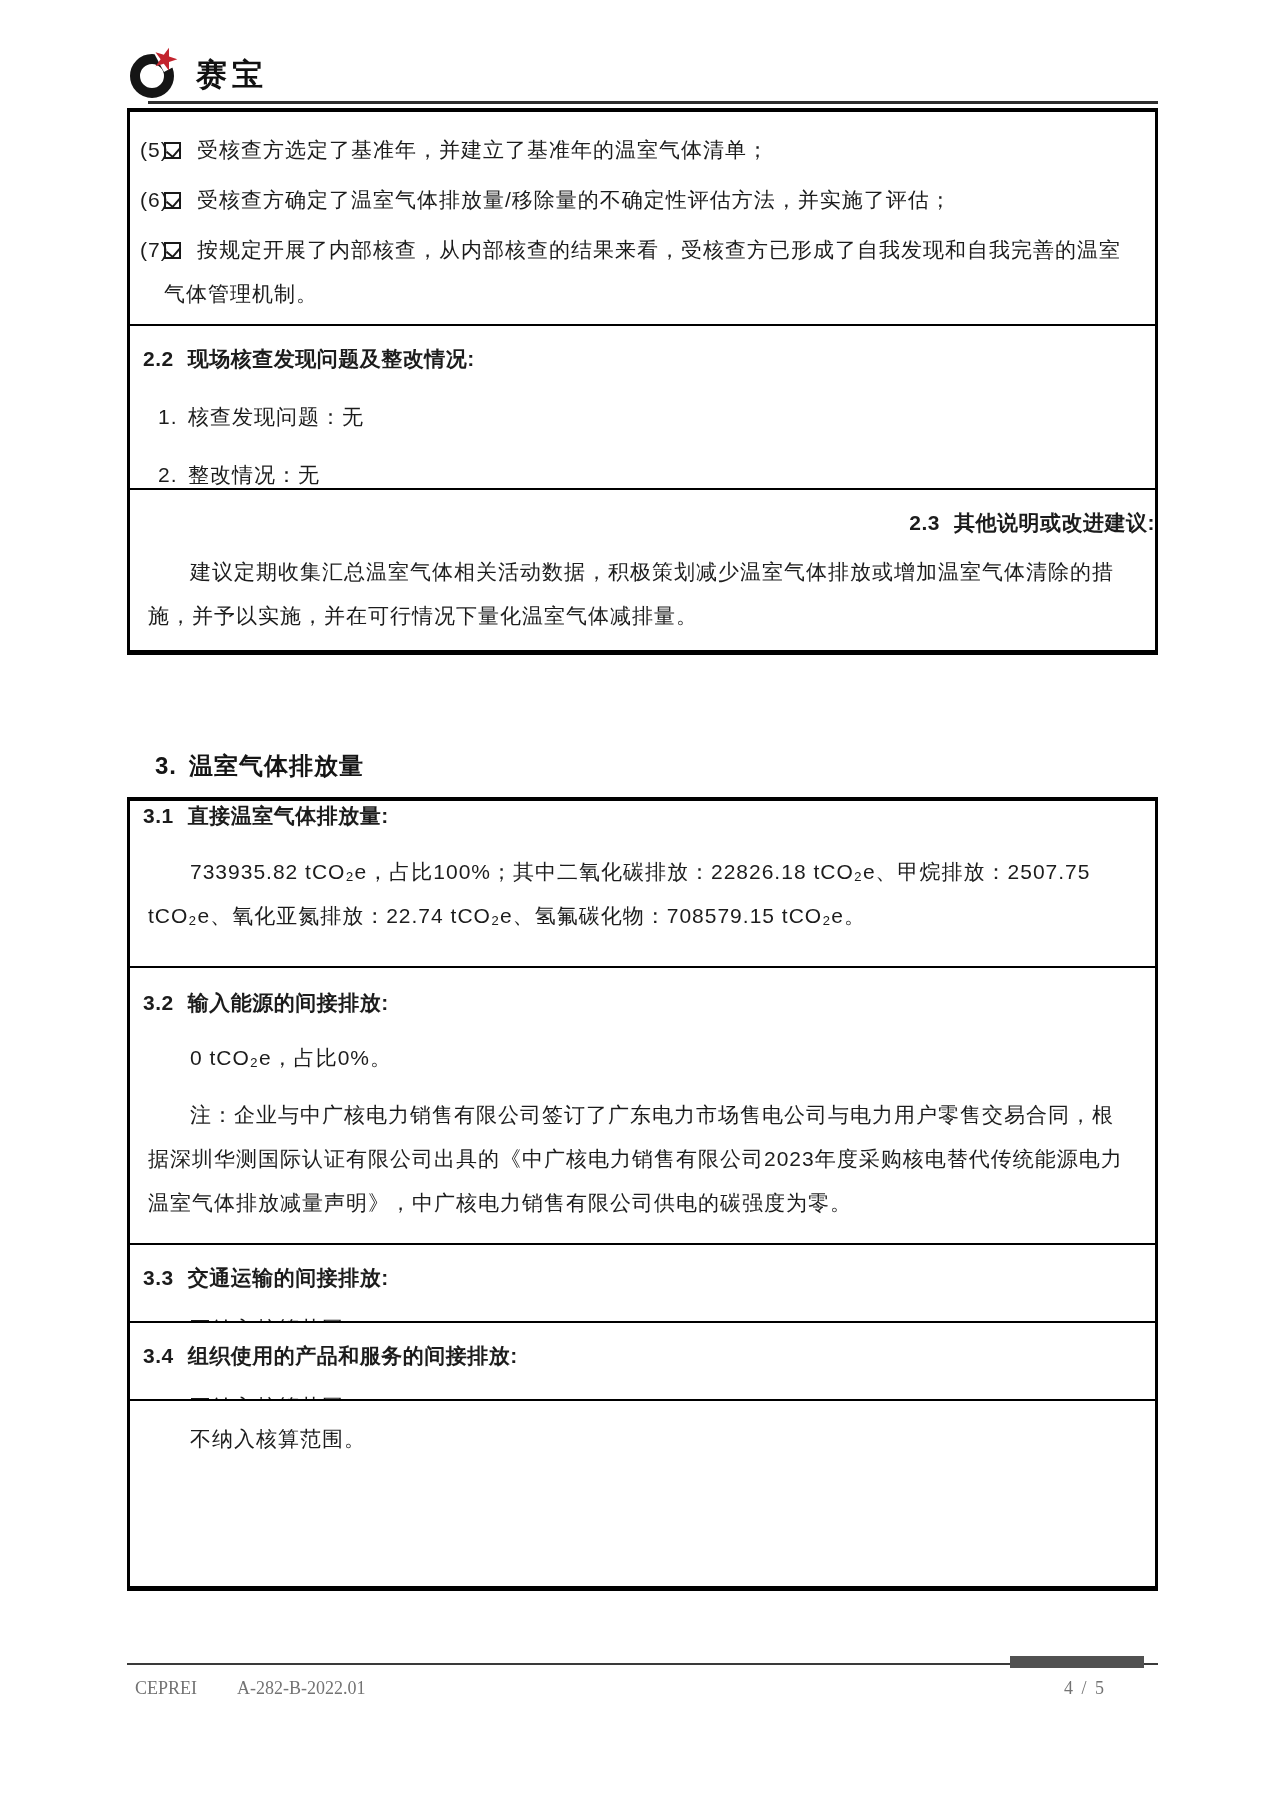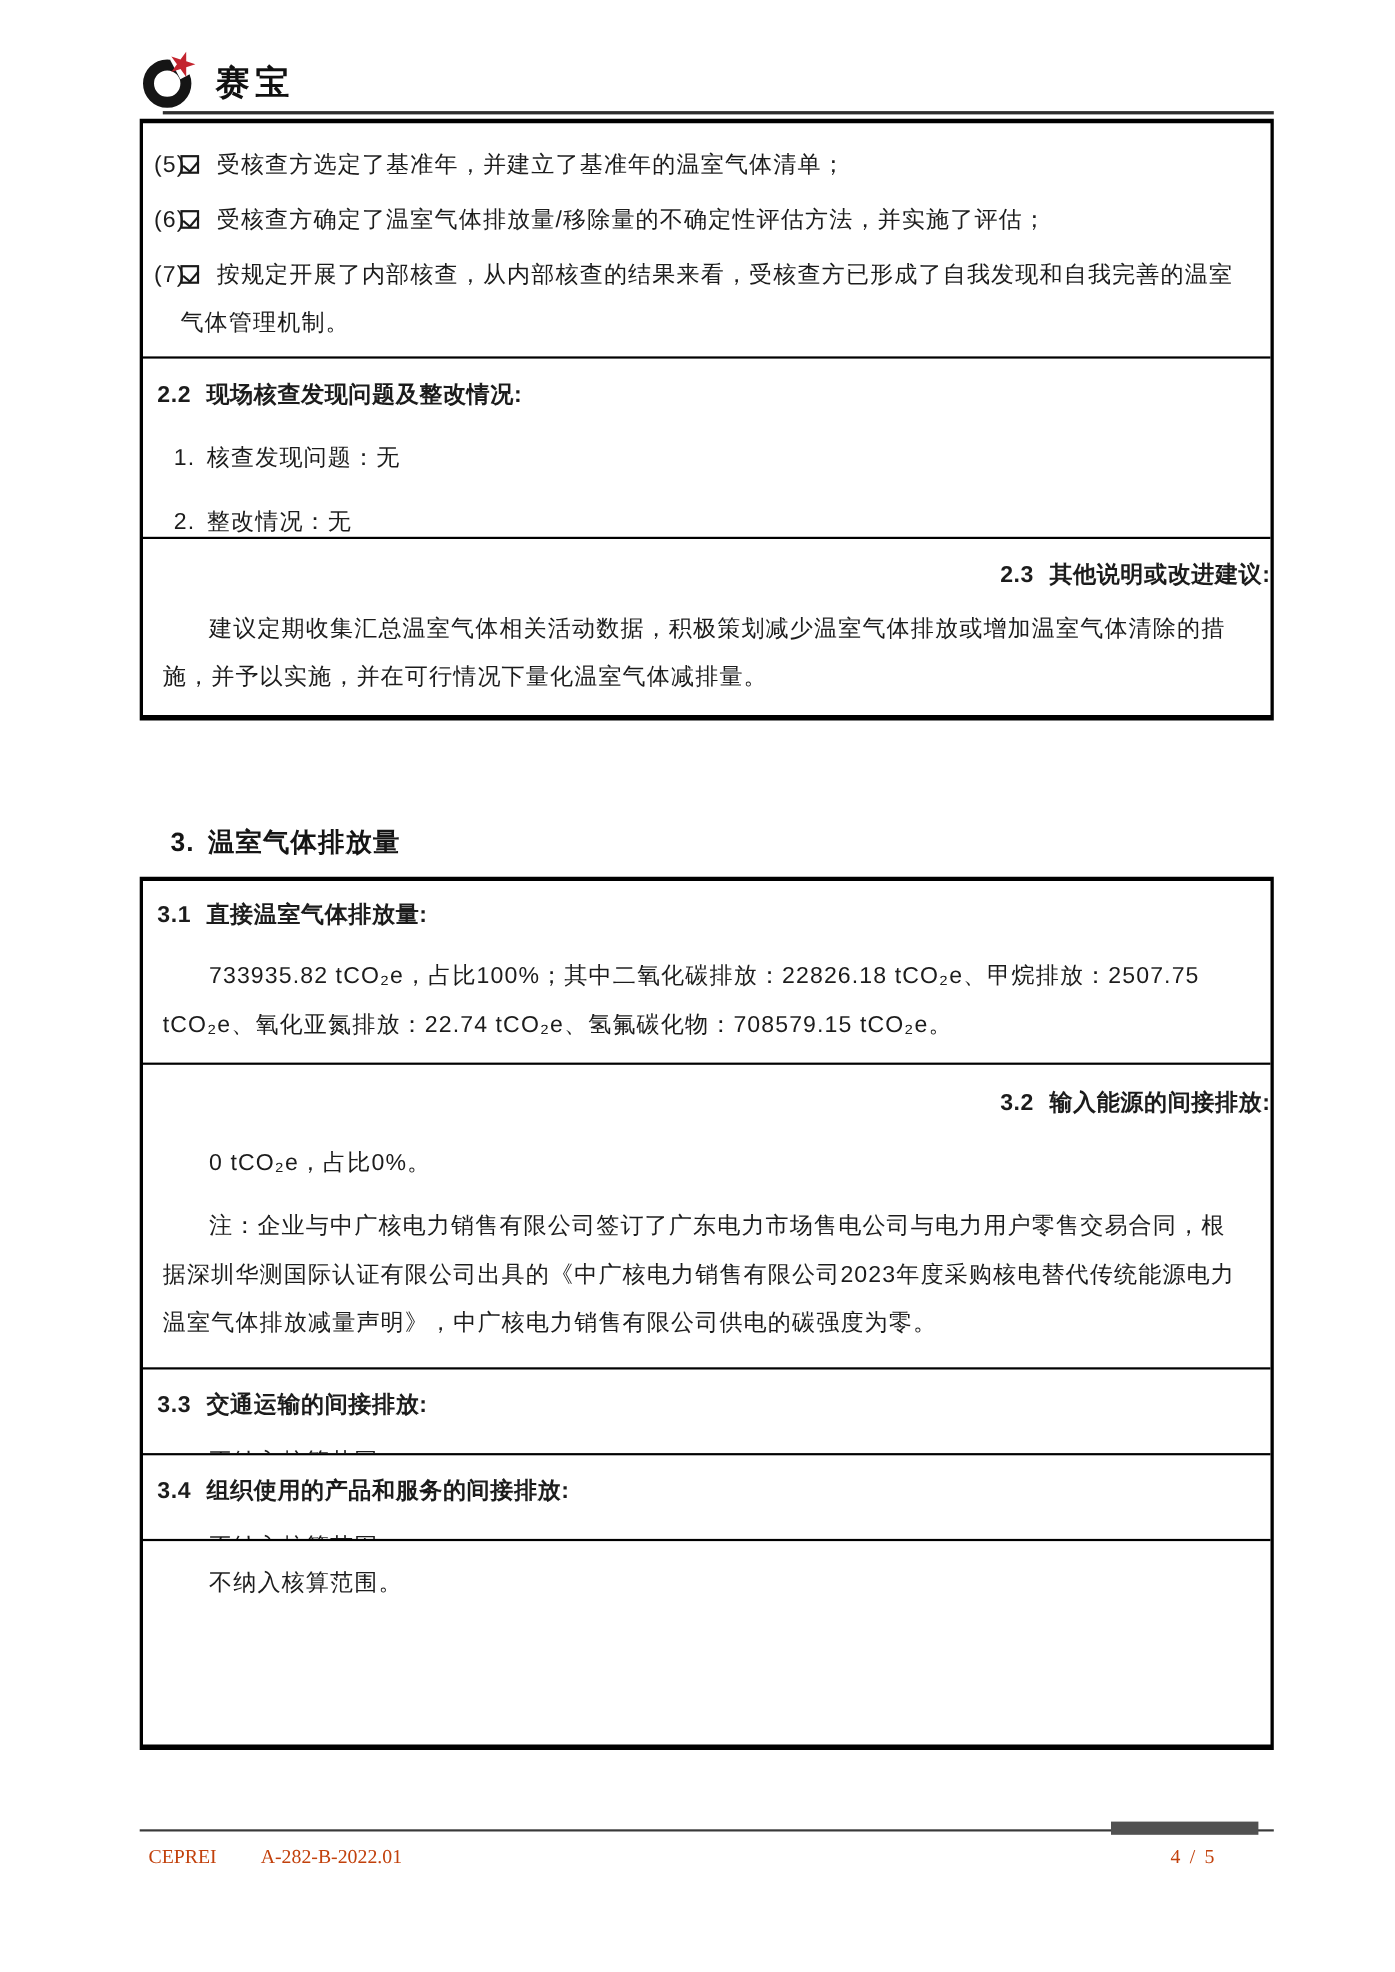--- a/index.html
+++ b/index.html
@@ -80,25 +80,25 @@
 
   .cell-23 { height:162px; }
   .cell-23 .sec-header { margin-top:18px;text-align:right; }
   .cell-23 .para { margin-top:12px; }
 
   
   .sec3-heading { position:absolute; top:750px; left:155px; font-size:24px; letter-spacing:1px; color:#151515; }
   .sec3-heading .h-no { margin-right:12px; }
 
   .cell-31 { height:165px; }
-  .cell-31 .sec-header { margin-top:16px; }
+  .cell-31 .sec-header { }
   .cell-31 .para { margin-top:19px; }
 
   .cell-32 { height:277px; }
-  .cell-32 .sec-header { margin-top:20px;text-align:right; }
+  .cell-32 .sec-header { margin-top:20px; }
   .cell-32 .summary { margin-top:18px; }
   .cell-32 .note { margin-top:13px; }
 
   .cell-33, .cell-34 { height:78px; }
   .cell-33 .sec-header, .cell-34 .sec-header { margin-top:18px; }
   .cell-33 .para, .cell-34 .para { margin-top:14px; }
 
   .cell-35 { height:187px; }
   .cell-35 .sec-header { margin-top:24px; }
   .cell-35 .para { margin-top:16px; }
@@ -106,21 +106,21 @@
   
   .footer-rule { position:absolute; top:1656px; left:127px; width:1031px; height:12px; }
   .footer-rule::before {
     content:""; position:absolute; left:0; right:0; top:7px; height:2px; background:#3a3a3a;
   }
   .footer-bar { position:absolute; right:14px; top:0; width:134px; height:12px; background:#515151; }
   .footer-text {
     position:absolute; top:1678px; left:127px; width:1031px;
     display:flex; align-items:baseline;
     font-family:"Liberation Serif","DejaVu Serif",serif;
-    font-size:18px; color:#c2410c;
+    font-size:18px; color:#737373;
   }
   .footer-org { padding-left:8px; }
   .footer-code { margin-left:40px; }
   .footer-spacer { flex:1; }
   .footer-page { margin-right:52px; letter-spacing:2px; }
 </style>
 </head>
 <body>
 
 <div class="page">

